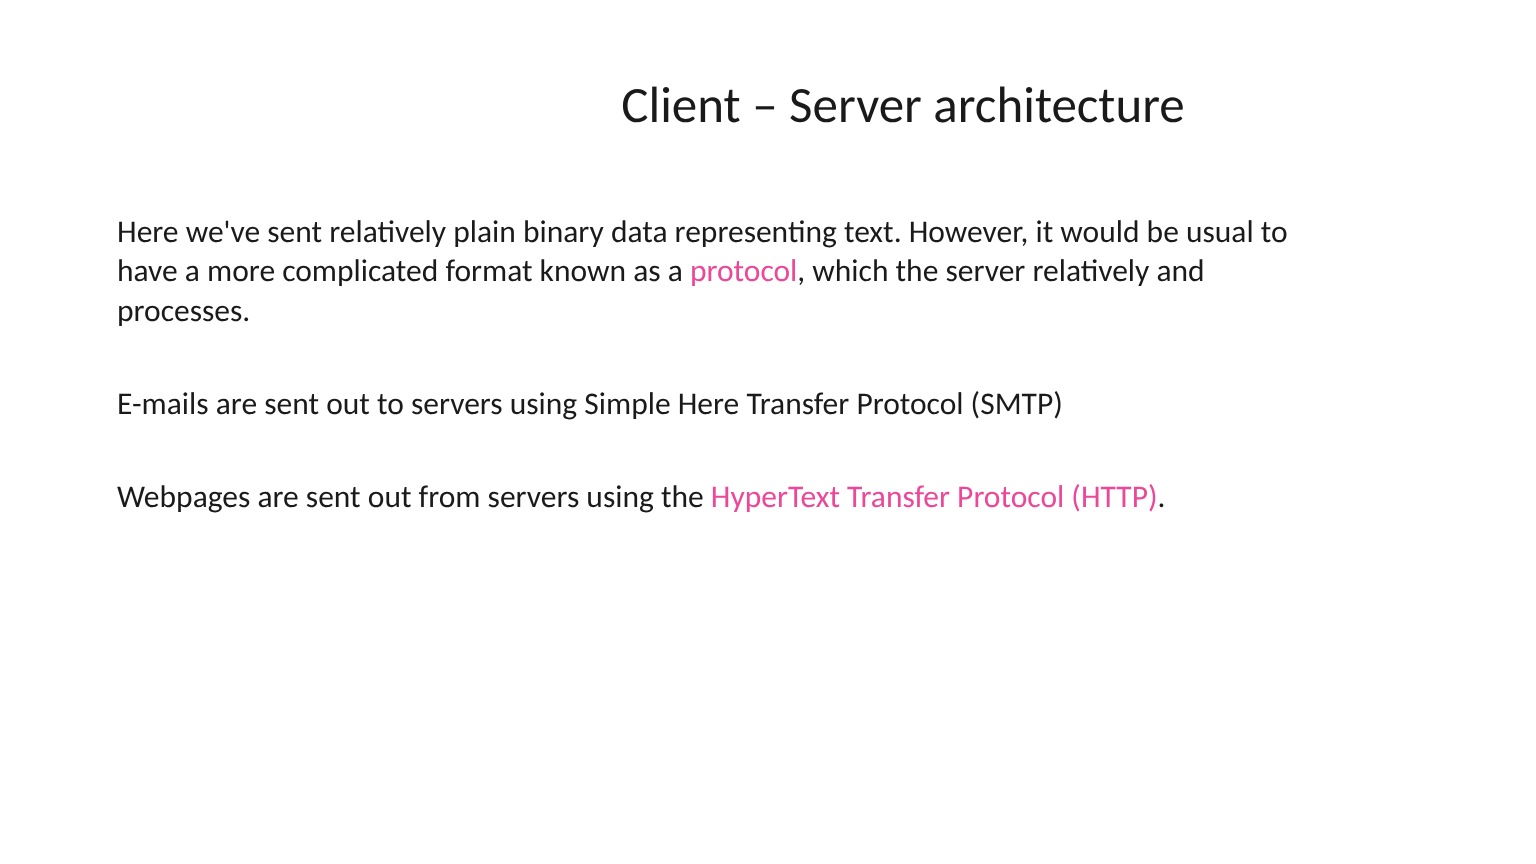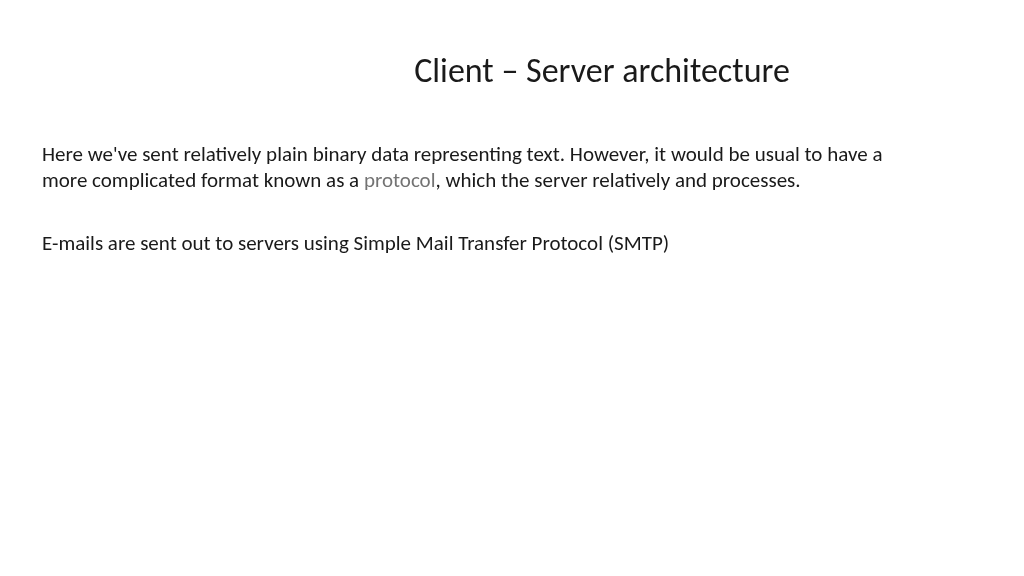--- a/index.html
+++ b/index.html
@@ -11,21 +11,21 @@
       width: 1024px;
       height: 576px;
       background: #ffffff;
       font-family: Calibri, 'Segoe UI', Arial, sans-serif;
       color: #000000;
       overflow: hidden;
     }
     .slide {
       width: 100%;
       height: 100%;
-      padding: 40px 42px;
+      padding: 40px 78px;
       position: relative;
     }
     .title {
       font-size: 34px;
       font-weight: 400;
       text-align: center;
       margin-top: 10px;
       margin-bottom: 50px;
       width: 100%;
       padding-left: 180px;
@@ -34,27 +34,30 @@
     .content {
       font-size: 21px;
       line-height: 1.25;
       color: #1a1a1a;
       padding-right: 80px;
     }
     .para {
       margin-bottom: 36px;
     }
     .link {
-      color: #737373;
+      color: #ec4899;
     }
   </style>
 </head>
 <body>
 
 <div class="slide">
   <h1 class="title">Client – Server architecture</h1>
   <div class="content">
     <p class="para">
       <span>Here we've sent relatively plain binary data representing text. However, it would be usual to have a more complicated format known as a </span><span class="link">protocol</span><span>, which the server relatively and processes.</span>
     </p>
-    <p class="para">E-mails are sent out to servers using Simple Mail Transfer Protocol (SMTP)</p>
+    <p class="para">E-mails are sent out to servers using Simple Here Transfer Protocol (SMTP)</p>
+    <p class="para">
+      <span>Webpages are sent out from servers using the </span><span class="link">HyperText Transfer Protocol (HTTP)</span><span>.</span>
+    </p>
   </div>
 </div>
 
 </body></html>

